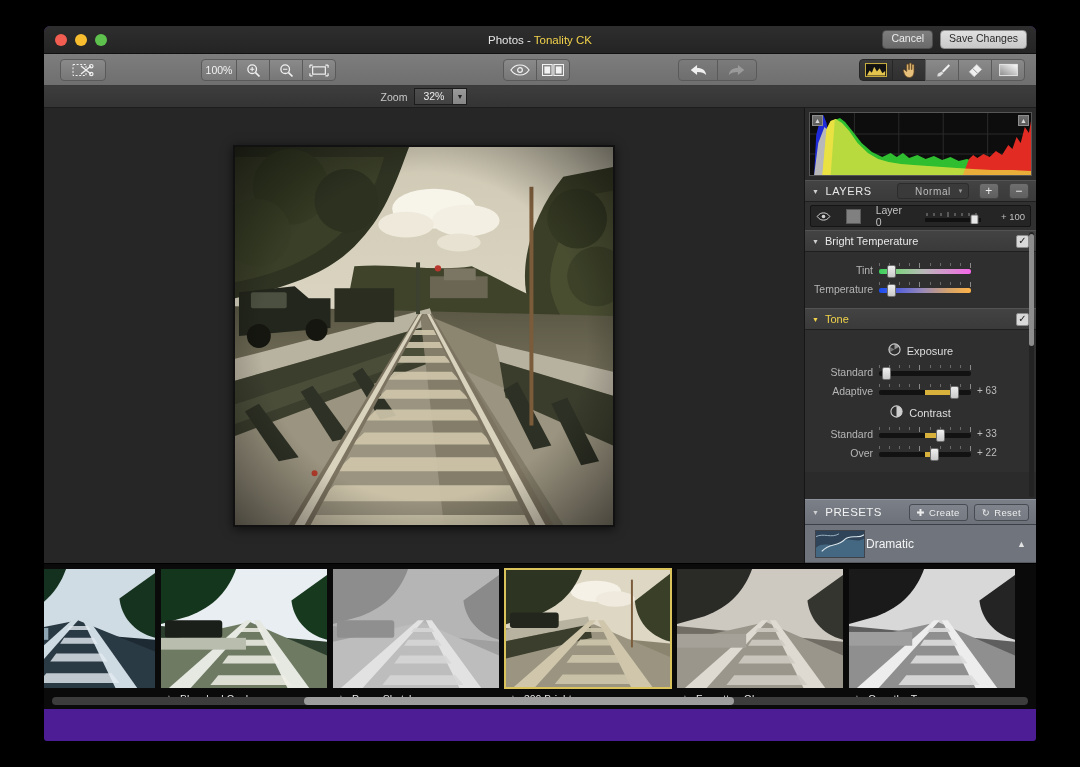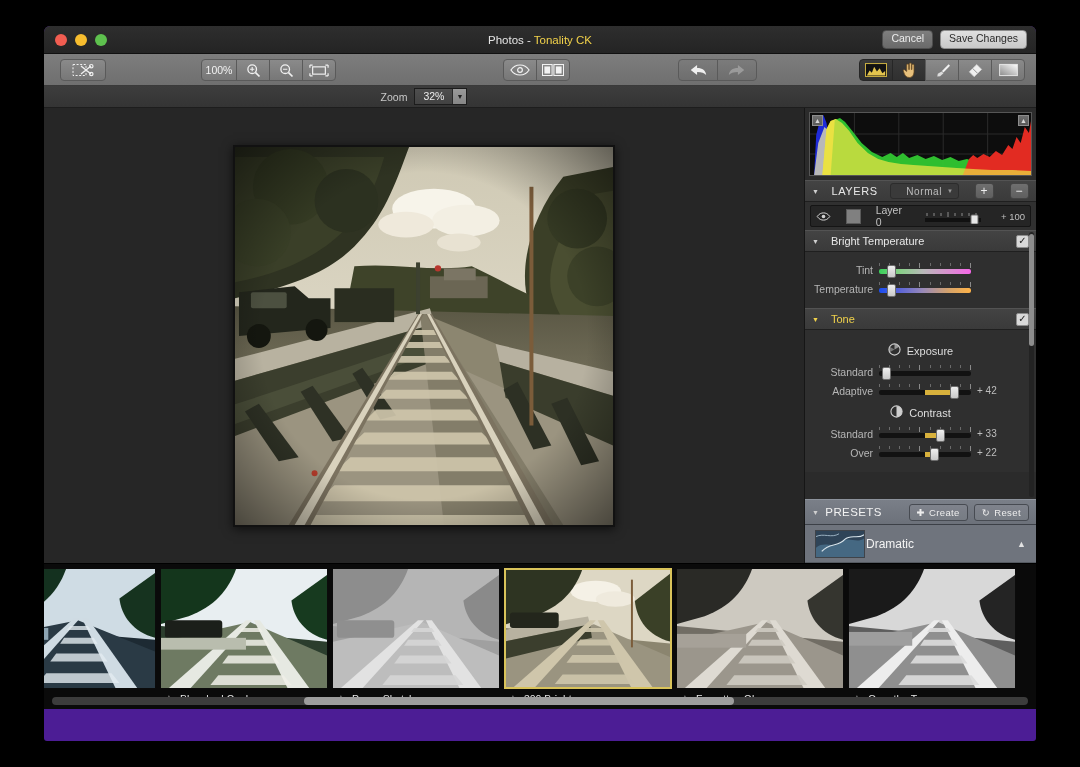--- a/index.html
+++ b/index.html
@@ -128,21 +128,21 @@
     position: absolute; top: 2px; width: 11px; height: 11px;
     background: linear-gradient(#6e6e6e,#5a5a5a);
     border: 1px solid #8d8d8d;
     display: flex; align-items: center; justify-content: center;
     font-size: 7px; color: #d8d8d8;
   }
   .histo .knob.l { left: 2px; }
   .histo .knob.r { right: 2px; }
 
   .sec-head {
-    display: flex; align-items: center; gap: 12px;
+    display: flex; align-items: center; gap: 6px;
     height: 22px; padding: 0 7px;
     background: linear-gradient(#434343,#3a3a3a);
     border-top: 1px solid #535353; border-bottom: 1px solid #1f1f1f;
     font-size: 11px; color: #e8e8e8;
   }
   .sec-head.layers { letter-spacing: .6px; }
   .sec-head .gold { color: #f0d24b; }
   .caret { font-size: 7px; color: #cfcfcf; }
   .chk {
     margin-left: auto; width: 13px; height: 13px;
@@ -707,21 +707,21 @@
                   <i></i>
                   <i></i>
                   <i></i>
                   <i></i>
                   <i class="big"></i>
               </span>
               <span class="track"></span>
               <span class="fill" style="left:50%;width:30%"></span>
               <span class="handle" style="left:77%"></span>
             </span>
-            <span class="sval">+ 42</span>
+            <span class="sval">+ 63</span>
           </div>
 
           <div class="icon-title">
             <span>
               <svg width="13" height="13" viewBox="0 0 14 14">
                 <circle cx="7" cy="7" r="6" fill="none" stroke="#cfcfcf" stroke-width="1.2"></circle>
                 <path d="M7 1 A6 6 0 0 1 7 13 Z" fill="#cfcfcf"></path>
               </svg>
             </span>
             <span>Contrast</span>

